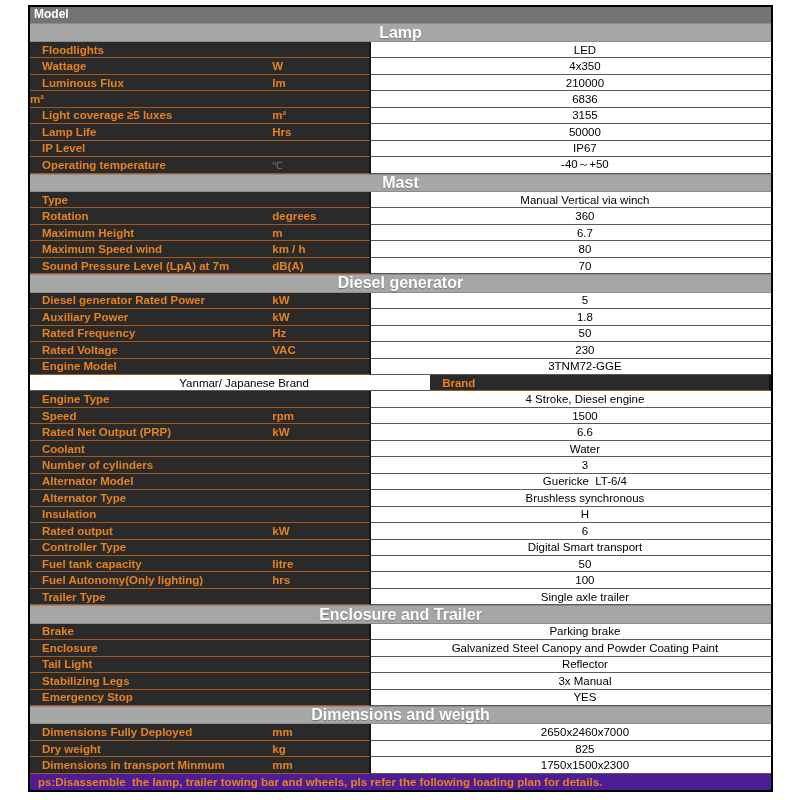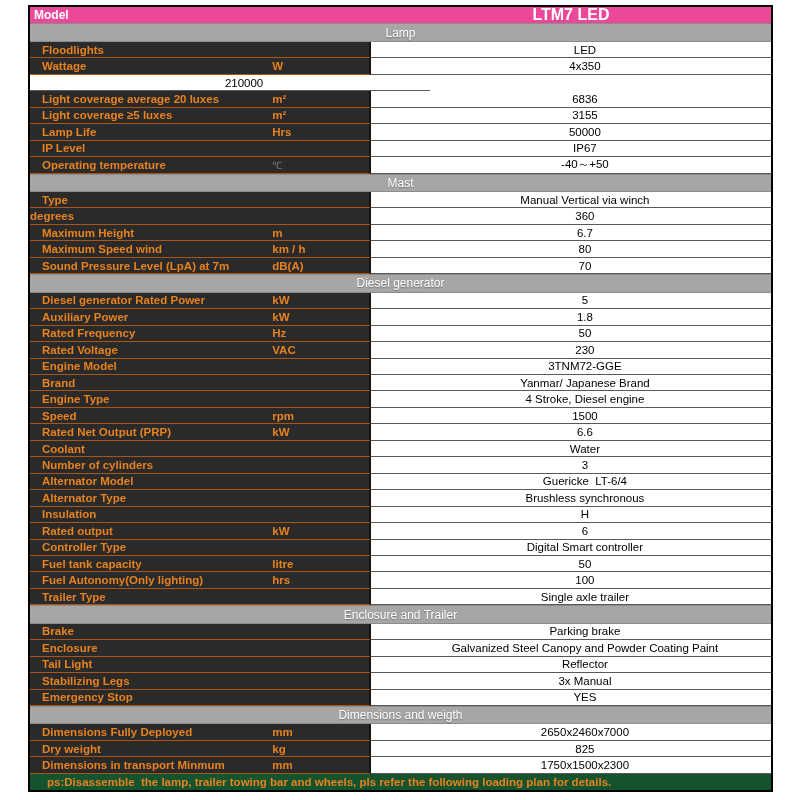--- a/index.html
+++ b/index.html
@@ -8,34 +8,34 @@
     font-family:"Liberation Sans", sans-serif;
     -webkit-font-smoothing:antialiased;
   }
   .spec-table{
     position:absolute;left:28px;top:5px;width:745px;height:787px;
     border:2px solid #000;background:#ffffff;
     display:flex;flex-direction:column;box-sizing:border-box;
   }
   .row{display:flex;flex:1 1 0;min-height:0;align-items:stretch;}
   
-  .row.model{background:#ec4899;}
+  .row.model{background:#737373;flex-direction:column;}
   .model .mlabel{
     width:46%;display:flex;align-items:center;padding-left:4px;box-sizing:border-box;
     color:#fff;font-weight:bold;font-size:12px;
   }
   .model .mvalue{
     width:54%;display:flex;align-items:center;justify-content:center;
     color:#fff;font-weight:bold;font-size:16px;
   }
   
   .row.section{
     background:#A6A6A6;border-top:1px solid #8c8c8c;border-bottom:1px solid #8c8c8c;
     align-items:center;justify-content:center;
-    color:#ffffff;font-weight:normal;font-size:12px;
+    color:#ffffff;font-weight:bold;font-size:16px;
     text-shadow:0 1px 1px rgba(60,60,60,.45);
     text-align:right;
   }
   
   .cell{box-sizing:border-box;}
   .cell.dark{
     width:46%;background:#2A2A2A;
     border-bottom:1px solid #A9561B;border-right:2px solid #141414;
     display:flex;align-items:center;
   }
@@ -47,21 +47,21 @@
     flex:1 1 auto;color:#E8821E;font-weight:bold;font-size:11.5px;white-space:nowrap;
   }
   .cell.dark .unit.muted{color:#7d7d7d;font-weight:normal;font-size:10px;}
   .cell.white{
     width:54%;background:#ffffff;border-bottom:1px solid #595959;
     display:flex;align-items:center;justify-content:center;
     color:#000;font-size:11.5px;white-space:pre;overflow:hidden;padding-left:28px;
   }
   
   .row.footer{
-    background:#14532d;align-items:center;padding-left:17px;box-sizing:border-box;
+    background:#4c1d95;align-items:center;padding-left:8px;box-sizing:border-box;
     color:#E8821E;font-weight:bold;font-size:11.5px;white-space:pre;
   }
 </style>
 </head>
 <body>
 
 <div class="spec-table">
   <div class="row model">
     <div class="mlabel">Model</div>
     <div class="mvalue">LTM7 LED</div>
@@ -76,25 +76,28 @@
       <div class="cell white">LED</div>
     </div>
     <div class="row spec">
       <div class="cell dark">
         <span class="label">Wattage</span>
         <span class="unit">W</span>
       </div>
       <div class="cell white">4x350</div>
     </div>
     <div class="row spec">
+      <div class="cell dark">
+        <span class="label">Luminous Flux</span>
+        <span class="unit">lm</span>
+      </div>
       <div class="cell white">210000</div>
     </div>
     <div class="row spec">
       <div class="cell dark">
-        <span class="label">Light coverage average 20 luxes</span>
         <span class="unit">m²</span>
       </div>
       <div class="cell white">6836</div>
     </div>
     <div class="row spec">
       <div class="cell dark">
         <span class="label">Light coverage ≥5 luxes</span>
         <span class="unit">m²</span>
       </div>
       <div class="cell white">3155</div>
@@ -123,20 +126,21 @@
     <div class="row section">Mast</div>
     <div class="row spec">
       <div class="cell dark">
         <span class="label">Type</span>
         <span class="unit"></span>
       </div>
       <div class="cell white">Manual Vertical via winch</div>
     </div>
     <div class="row spec">
       <div class="cell dark">
+        <span class="label">Rotation</span>
         <span class="unit">degrees</span>
       </div>
       <div class="cell white">360</div>
     </div>
     <div class="row spec">
       <div class="cell dark">
         <span class="label">Maximum Height</span>
         <span class="unit">m</span>
       </div>
       <div class="cell white">6.7</div>
@@ -185,25 +189,25 @@
       <div class="cell white">230</div>
     </div>
     <div class="row spec">
       <div class="cell dark">
         <span class="label">Engine Model</span>
         <span class="unit"></span>
       </div>
       <div class="cell white">3TNM72-GGE</div>
     </div>
     <div class="row spec">
+      <div class="cell white">Yanmar/ Japanese Brand</div>
       <div class="cell dark">
         <span class="label">Brand</span>
         <span class="unit"></span>
       </div>
-      <div class="cell white">Yanmar/ Japanese Brand</div>
     </div>
     <div class="row spec">
       <div class="cell dark">
         <span class="label">Engine Type</span>
         <span class="unit"></span>
       </div>
       <div class="cell white">4 Stroke, Diesel engine</div>
     </div>
     <div class="row spec">
       <div class="cell dark">
@@ -259,21 +263,21 @@
         <span class="label">Rated output</span>
         <span class="unit">kW</span>
       </div>
       <div class="cell white">6</div>
     </div>
     <div class="row spec">
       <div class="cell dark">
         <span class="label">Controller Type</span>
         <span class="unit"></span>
       </div>
-      <div class="cell white">Digital Smart controller</div>
+      <div class="cell white">Digital Smart transport</div>
     </div>
     <div class="row spec">
       <div class="cell dark">
         <span class="label">Fuel tank capacity</span>
         <span class="unit">litre</span>
       </div>
       <div class="cell white">50</div>
     </div>
     <div class="row spec">
       <div class="cell dark">

